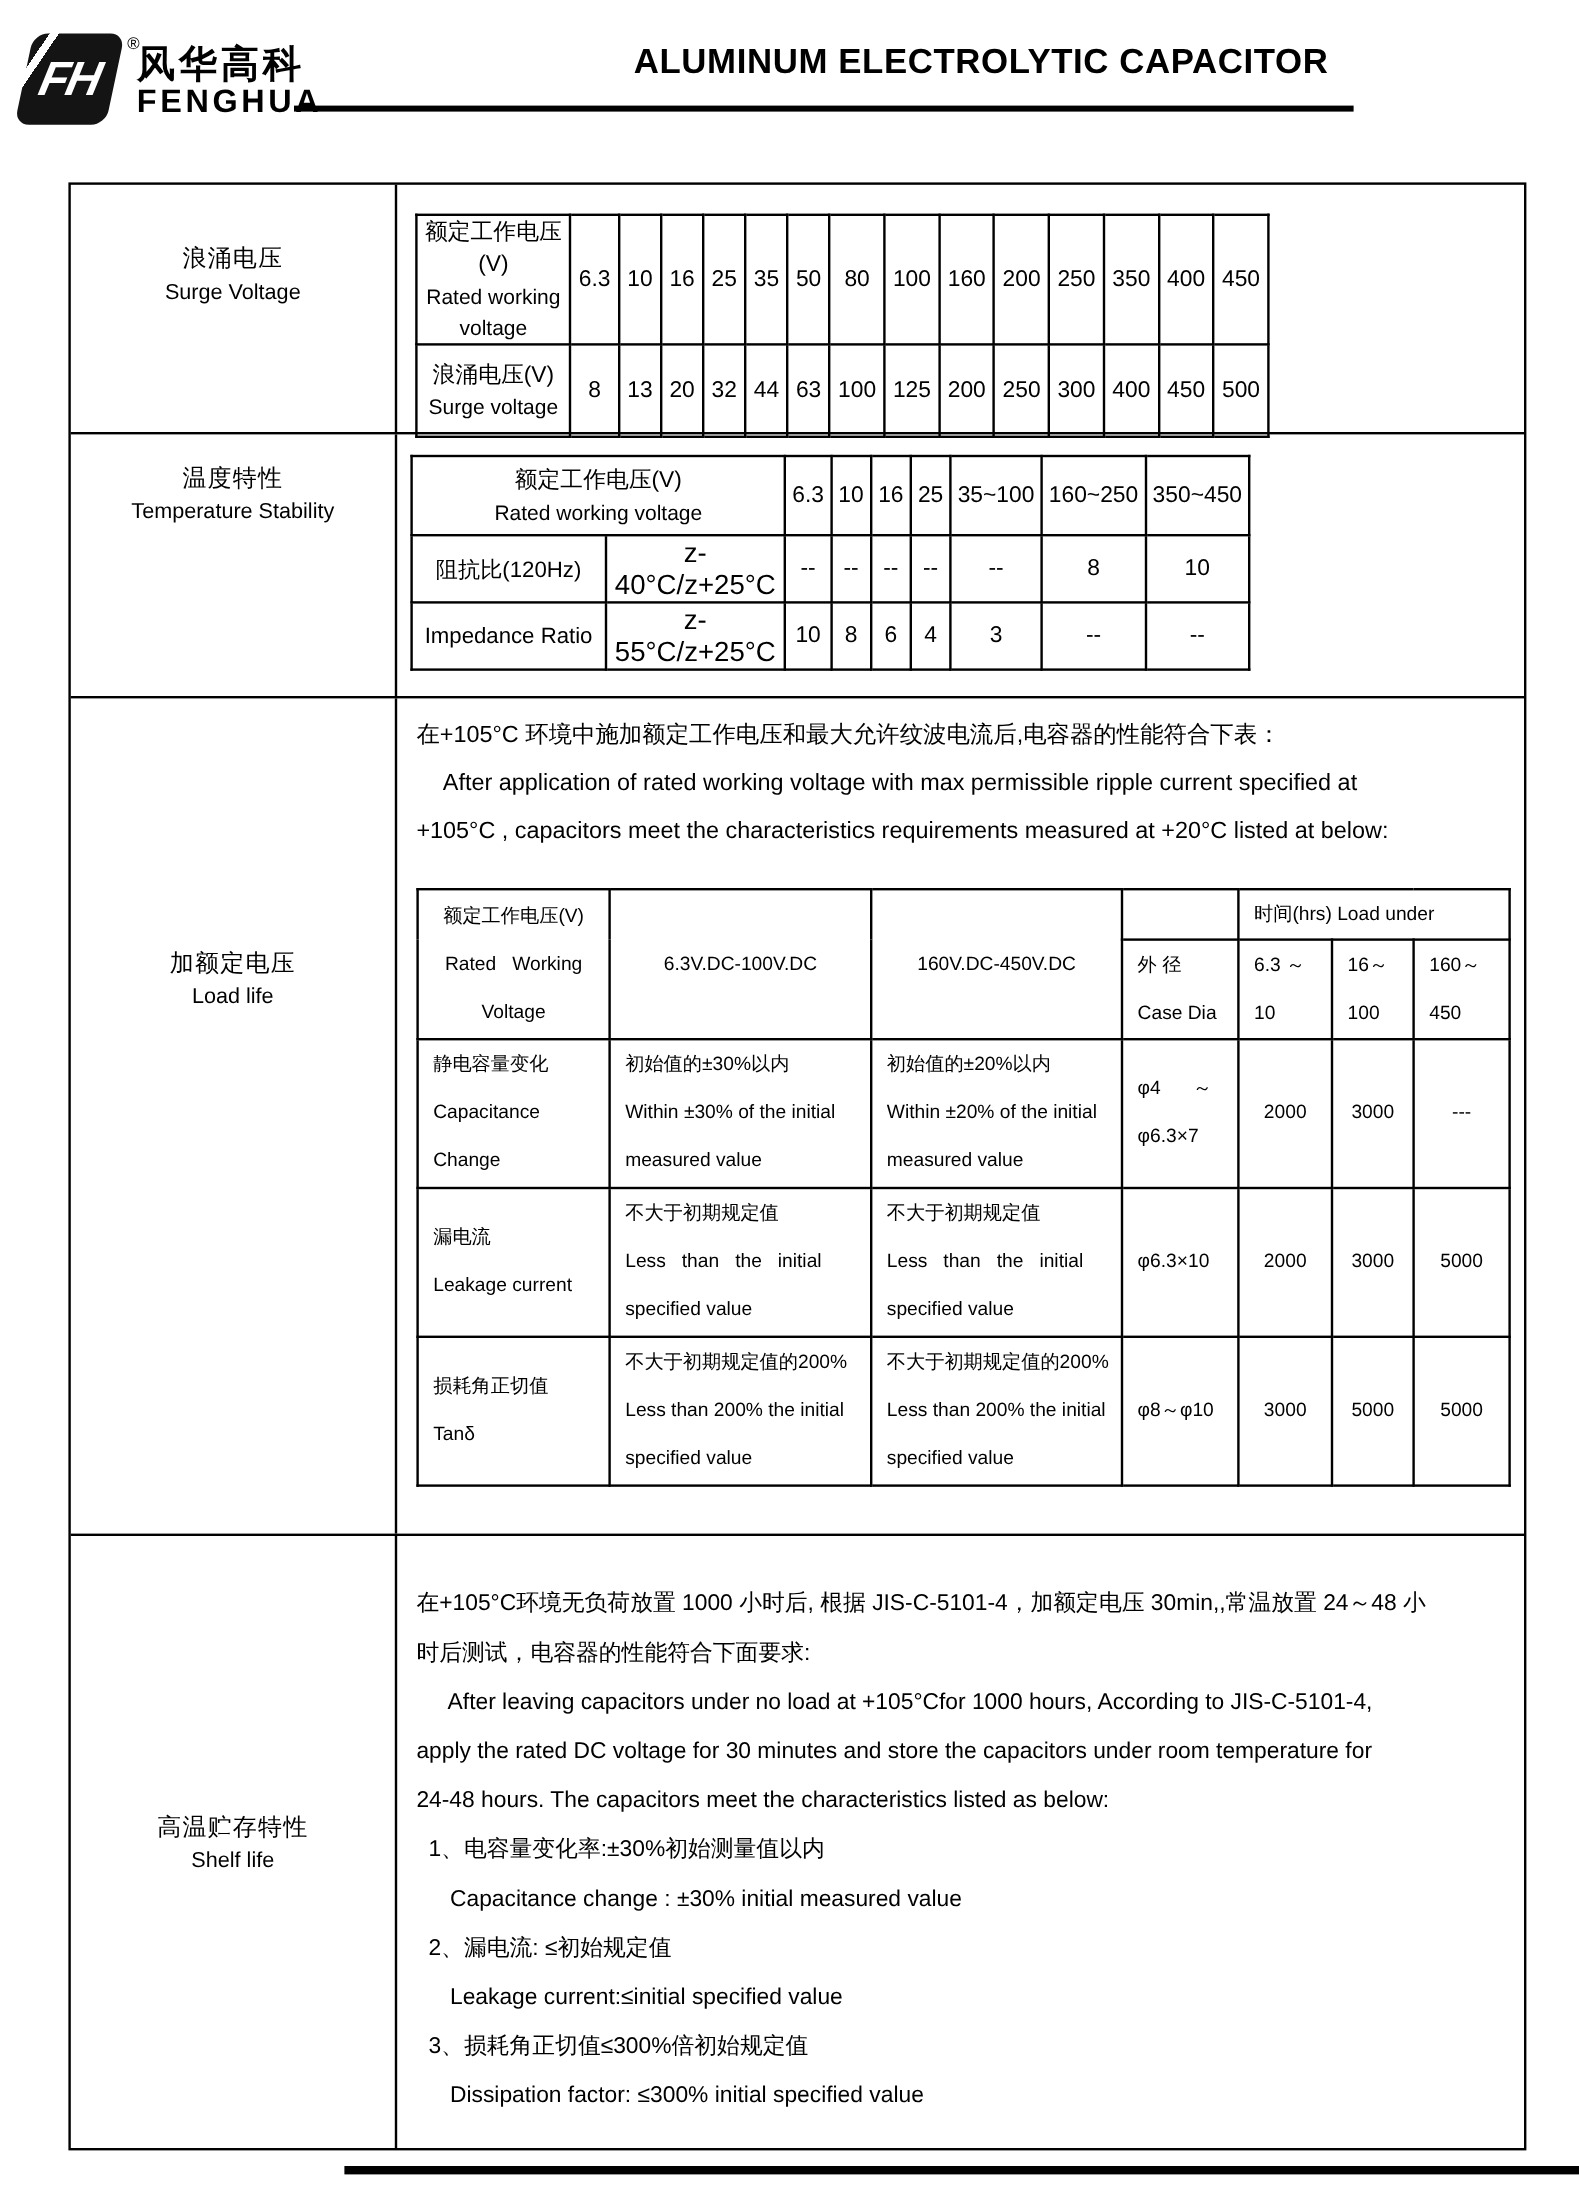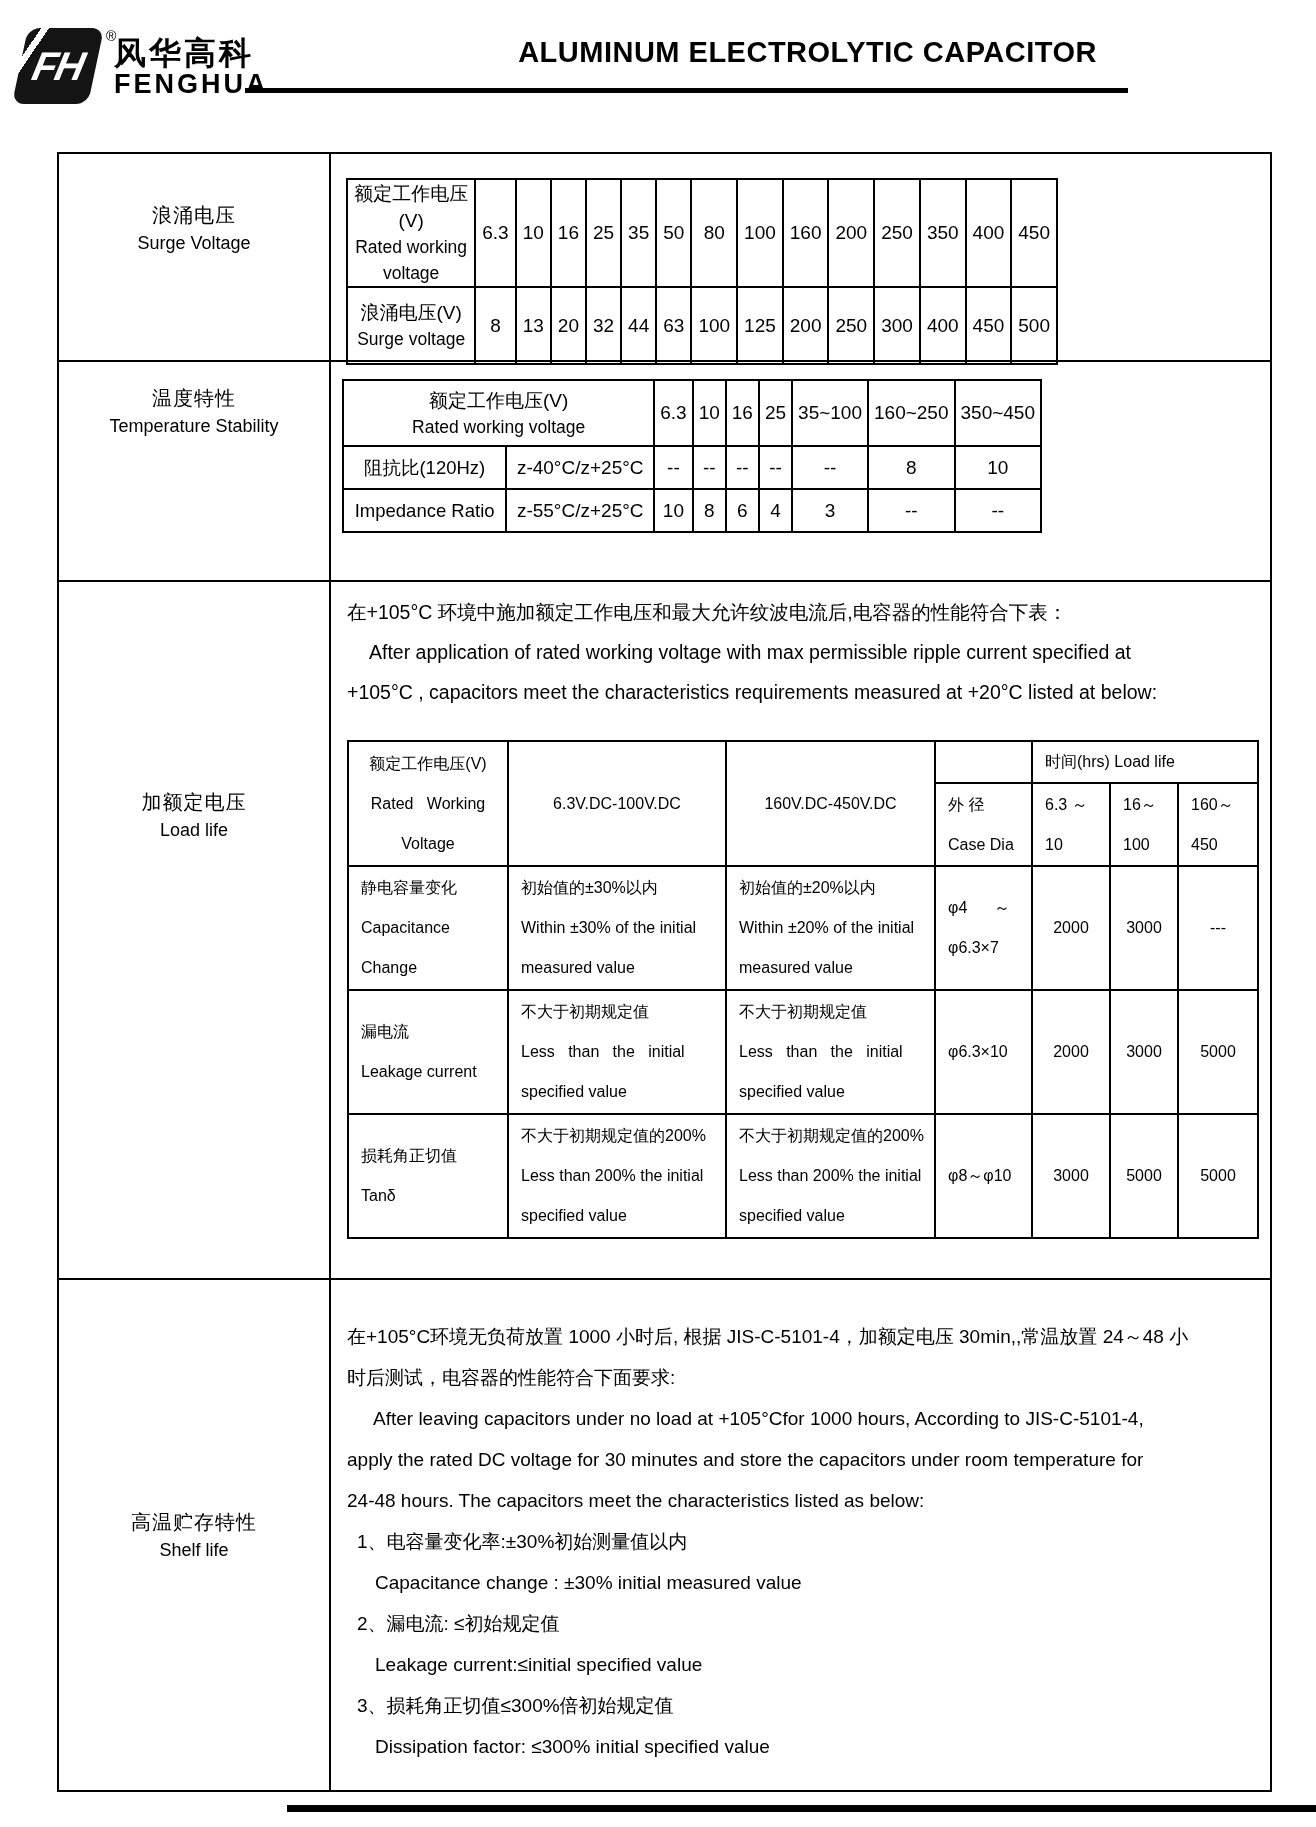--- a/index.html
+++ b/index.html
@@ -10,21 +10,21 @@
   
   .logo { position: absolute; left: 20px; top: 28px; display: flex; }
   .logo-mark { width: 76px; height: 76px; border-radius: 12px; transform: skewX(-12deg);
     background: linear-gradient(115deg, #141414 0 12px, #fff 12px 19px, #141414 19px 100%);
     display: flex; align-items: center; justify-content: center; }
   .logo-mark span { color:#fff; font-weight:bold; font-style: italic; font-size: 40px; letter-spacing:-2px; }
   .reg { position:absolute; left: 86px; top: 0px; font-size: 14px; }
   .logo-text { margin-left: 18px; padding-top: 8px; }
   .brand-cn { font-size: 32px; font-weight: bold; letter-spacing: 3px; line-height: 34px; }
   .brand-en { font-size: 27px; font-weight: bold; letter-spacing: 3px; line-height: 28px; }
-  .doc-title { position: absolute; right: 219px; top: 36px; font-size: 29px; font-weight: bold; letter-spacing: .5px; white-space: nowrap; }
+  .doc-title { position: absolute; right: 209px; top: 36px; font-size: 29px; font-weight: bold; letter-spacing: .5px; white-space: nowrap; }
   .title-rule { position: absolute; left: 245px; top: 88px; width: 883px; height: 5px; background: #000; }
   .footer-rule { position: absolute; left: 287px; top: 1805px; width: 1029px; height: 7px; background: #000; }
 
   
   .outer { position: absolute; left: 57px; top: 152px; width: 1215px; height: 1640px;
            border: 2px solid #000; display: flex; flex-direction: column; }
   .sec { display: flex; border-top: 2px solid #000; }
   .sec:first-child { border-top: none; }
   .sec-surge { height: 206px; }
   .sec-temp  { height: 220px; }
@@ -51,21 +51,21 @@
   .cl { font-size: 19px; line-height: 27px; }
   .el { font-size: 17.5px; line-height: 26px; }
 
   
   .temp-table { margin: 17px 0 0 11px; width: 700px; }
   .temp-table .th { height: 66px; }
   .temp-table .tr1, .temp-table .tr2 { height: 43px; }
   .temp-table td { text-align: center; font-size: 19px; padding: 0 5px; }
   .temp-table .hdr { width: 318px; }
   .temp-table .t-lbl { width: 168px; font-size: 18.5px; }
-  .temp-table .t-cond { width: 150px; font-size: 19px; margin-top: 27px; }
+  .temp-table .t-cond { width: 150px; font-size: 23px; margin-top: 27px; }
 
   
   .ll-intro { padding: 10px 18px 0 16px; }
   .ll-intro .tl { font-size: 19.5px; line-height: 40px; }
   .ll-intro .ind { text-indent: 22px; }
   .ll-table { margin: 28px 0 0 16px; width: 910px; table-layout: fixed; }
   .ll-table .hrow1 { height: 42px; }
   .ll-table .hrow2 { height: 83px; }
   .ll-table .drow { height: 124px; }
   .ll-table td { font-size: 16px; vertical-align: middle; }
@@ -227,21 +227,21 @@
           <tbody>
               <tr class="hrow1">
             <td class="c" rowspan="2">
                   <div class="ln">额定工作电压(V)</div>
                   <div class="ln">Rated   Working</div>
                   <div class="ln">Voltage</div>
                 </td>
             <td class="c" rowspan="2">6.3V.DC-100V.DC</td>
             <td class="c" rowspan="2">160V.DC-450V.DC</td>
             <td></td>
-            <td class="time-h" colspan="3">时间(hrs) Load life</td>
+            <td class="time-h" colspan="3">时间(hrs) Load under</td>
           </tr>
           <tr class="hrow2">
             <td class="left">
                   <div class="ln">外 径</div>
                   <div class="ln">Case Dia</div>
                 </td>
             <td class="left">
                   <div class="ln">6.3 ～</div>
                   <div class="ln">10</div>
                 </td>

